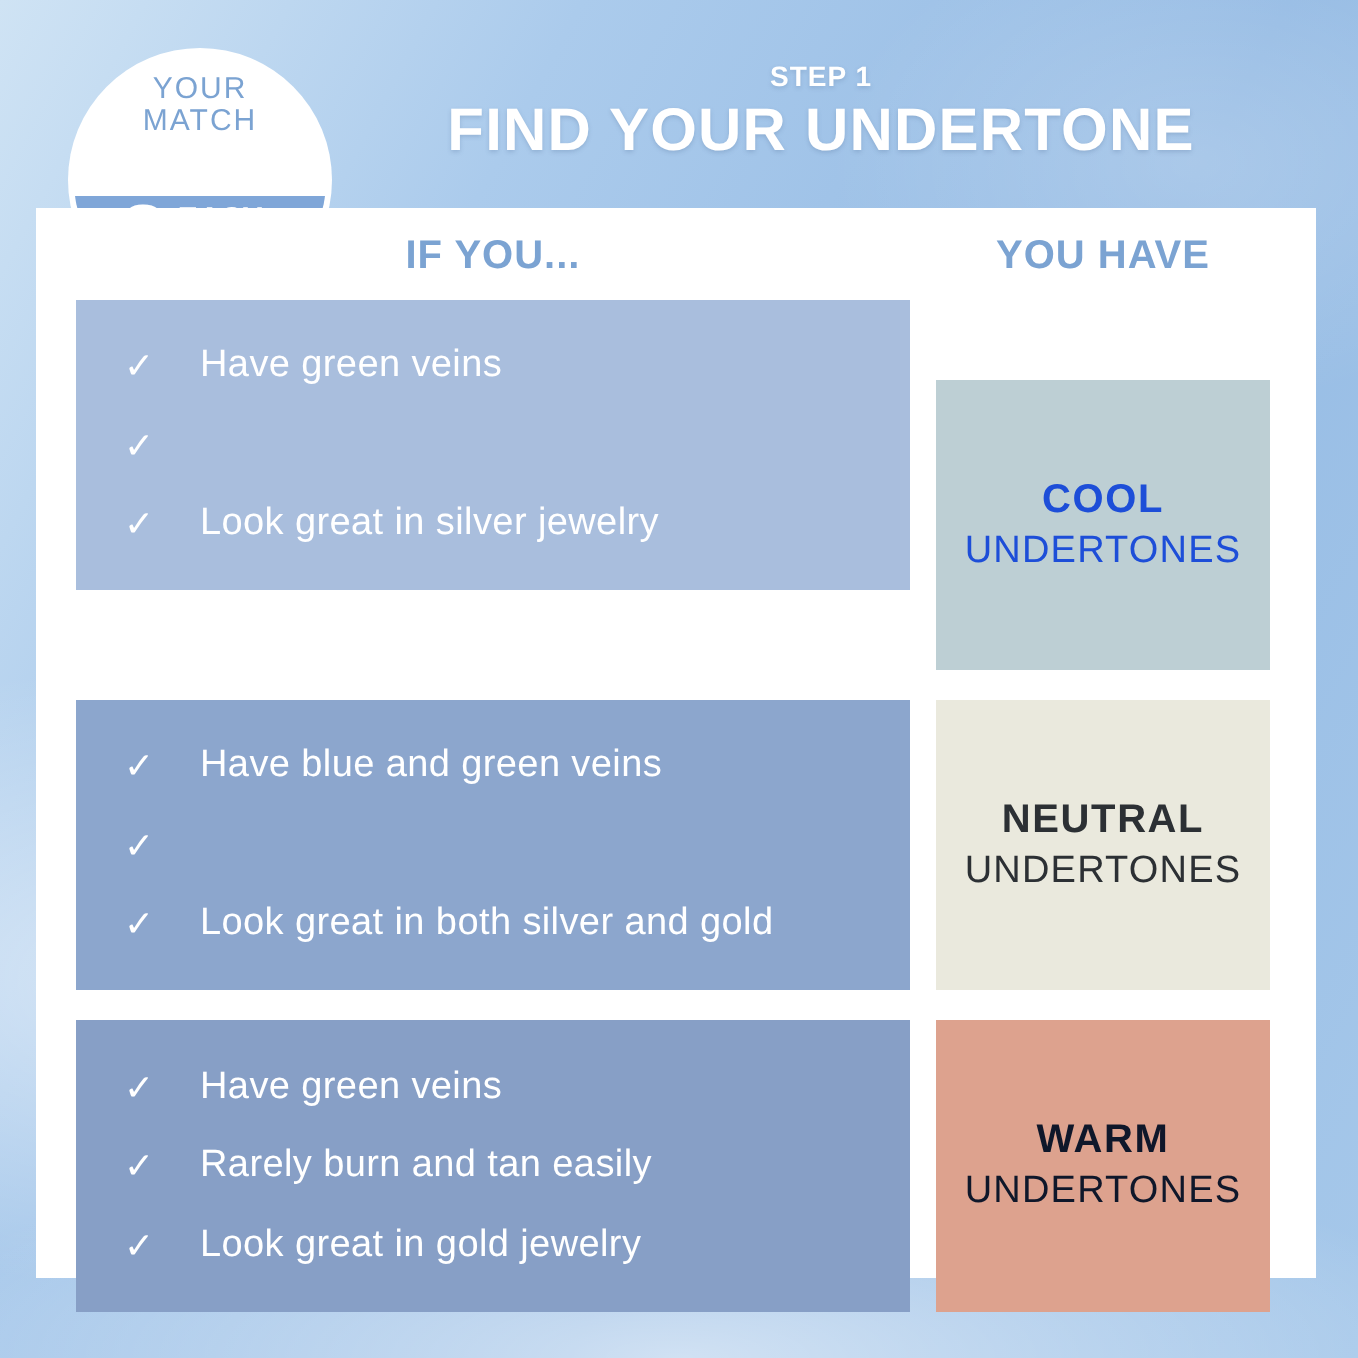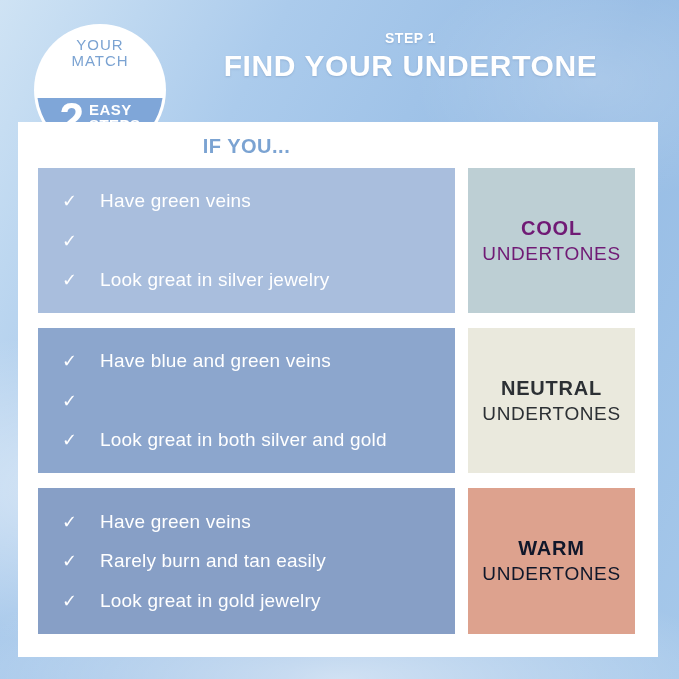--- a/index.html
+++ b/index.html
@@ -46,21 +46,21 @@
   .title-block {
     position:absolute; left:152px; top:30px; width:517px;
     text-align:center; color:#ffffff;
     text-shadow:0 1px 2px rgba(90,120,160,.30);
   }
   .step-label { font-size:14px; font-weight:bold; letter-spacing:.5px; margin-bottom:3px; }
   .main-title { font-size:30px; font-weight:bold; letter-spacing:.6px; }
 
   
   .panel {
-    position:absolute; left:18px; top:122px; width:640px; height:535px;
+    position:absolute; left:18px; top:104px; width:640px; height:535px;
     background:#ffffff;
   }
   .col-headers { position:relative; height:46px; }
   .col-header {
     position:absolute; top:13px; font-size:20px; font-weight:bold;
     letter-spacing:.5px; text-align:center;
   }
   .col-header.left  { left:20px;  width:417px; }
   .col-header.right { left:450px; width:167px; }
 
@@ -105,37 +105,38 @@
   </div>
 
   <div class="title-block">
     <div class="step-label">STEP 1</div>
     <div class="main-title">FIND YOUR UNDERTONE</div>
   </div>
 
   <div class="panel">
     <div class="col-headers">
       <span class="col-header left" style="color: rgb(123, 163, 210);">IF YOU...</span>
+      <span class="col-header right" style="color: rgb(123, 163, 210);">YOU HAVE</span>
     </div>
 
     <div class="row">
       <div class="cell-left" style="background: rgb(169, 190, 221);">
         <div class="item">
           <span class="check">✓</span>
           <span class="item-text">Have green veins</span>
         </div>
         <div class="item">
           <span class="check">✓</span>
         </div>
         <div class="item">
           <span class="check">✓</span>
           <span class="item-text">Look great in silver jewelry</span>
         </div>
       </div>
-      <div class="cell-right" style="background: rgb(189, 207, 212); color: #701a75;">
+      <div class="cell-right" style="background: rgb(189, 207, 212); color: #1d4ed8; margin-top: 40px;">
         <div class="result-word">COOL</div>
         <div class="result-label">UNDERTONES</div>
       </div>
     </div>
 
     <div class="row">
       <div class="cell-left" style="background: rgb(140, 166, 205);">
         <div class="item">
           <span class="check">✓</span>
           <span class="item-text">Have blue and green veins</span>

